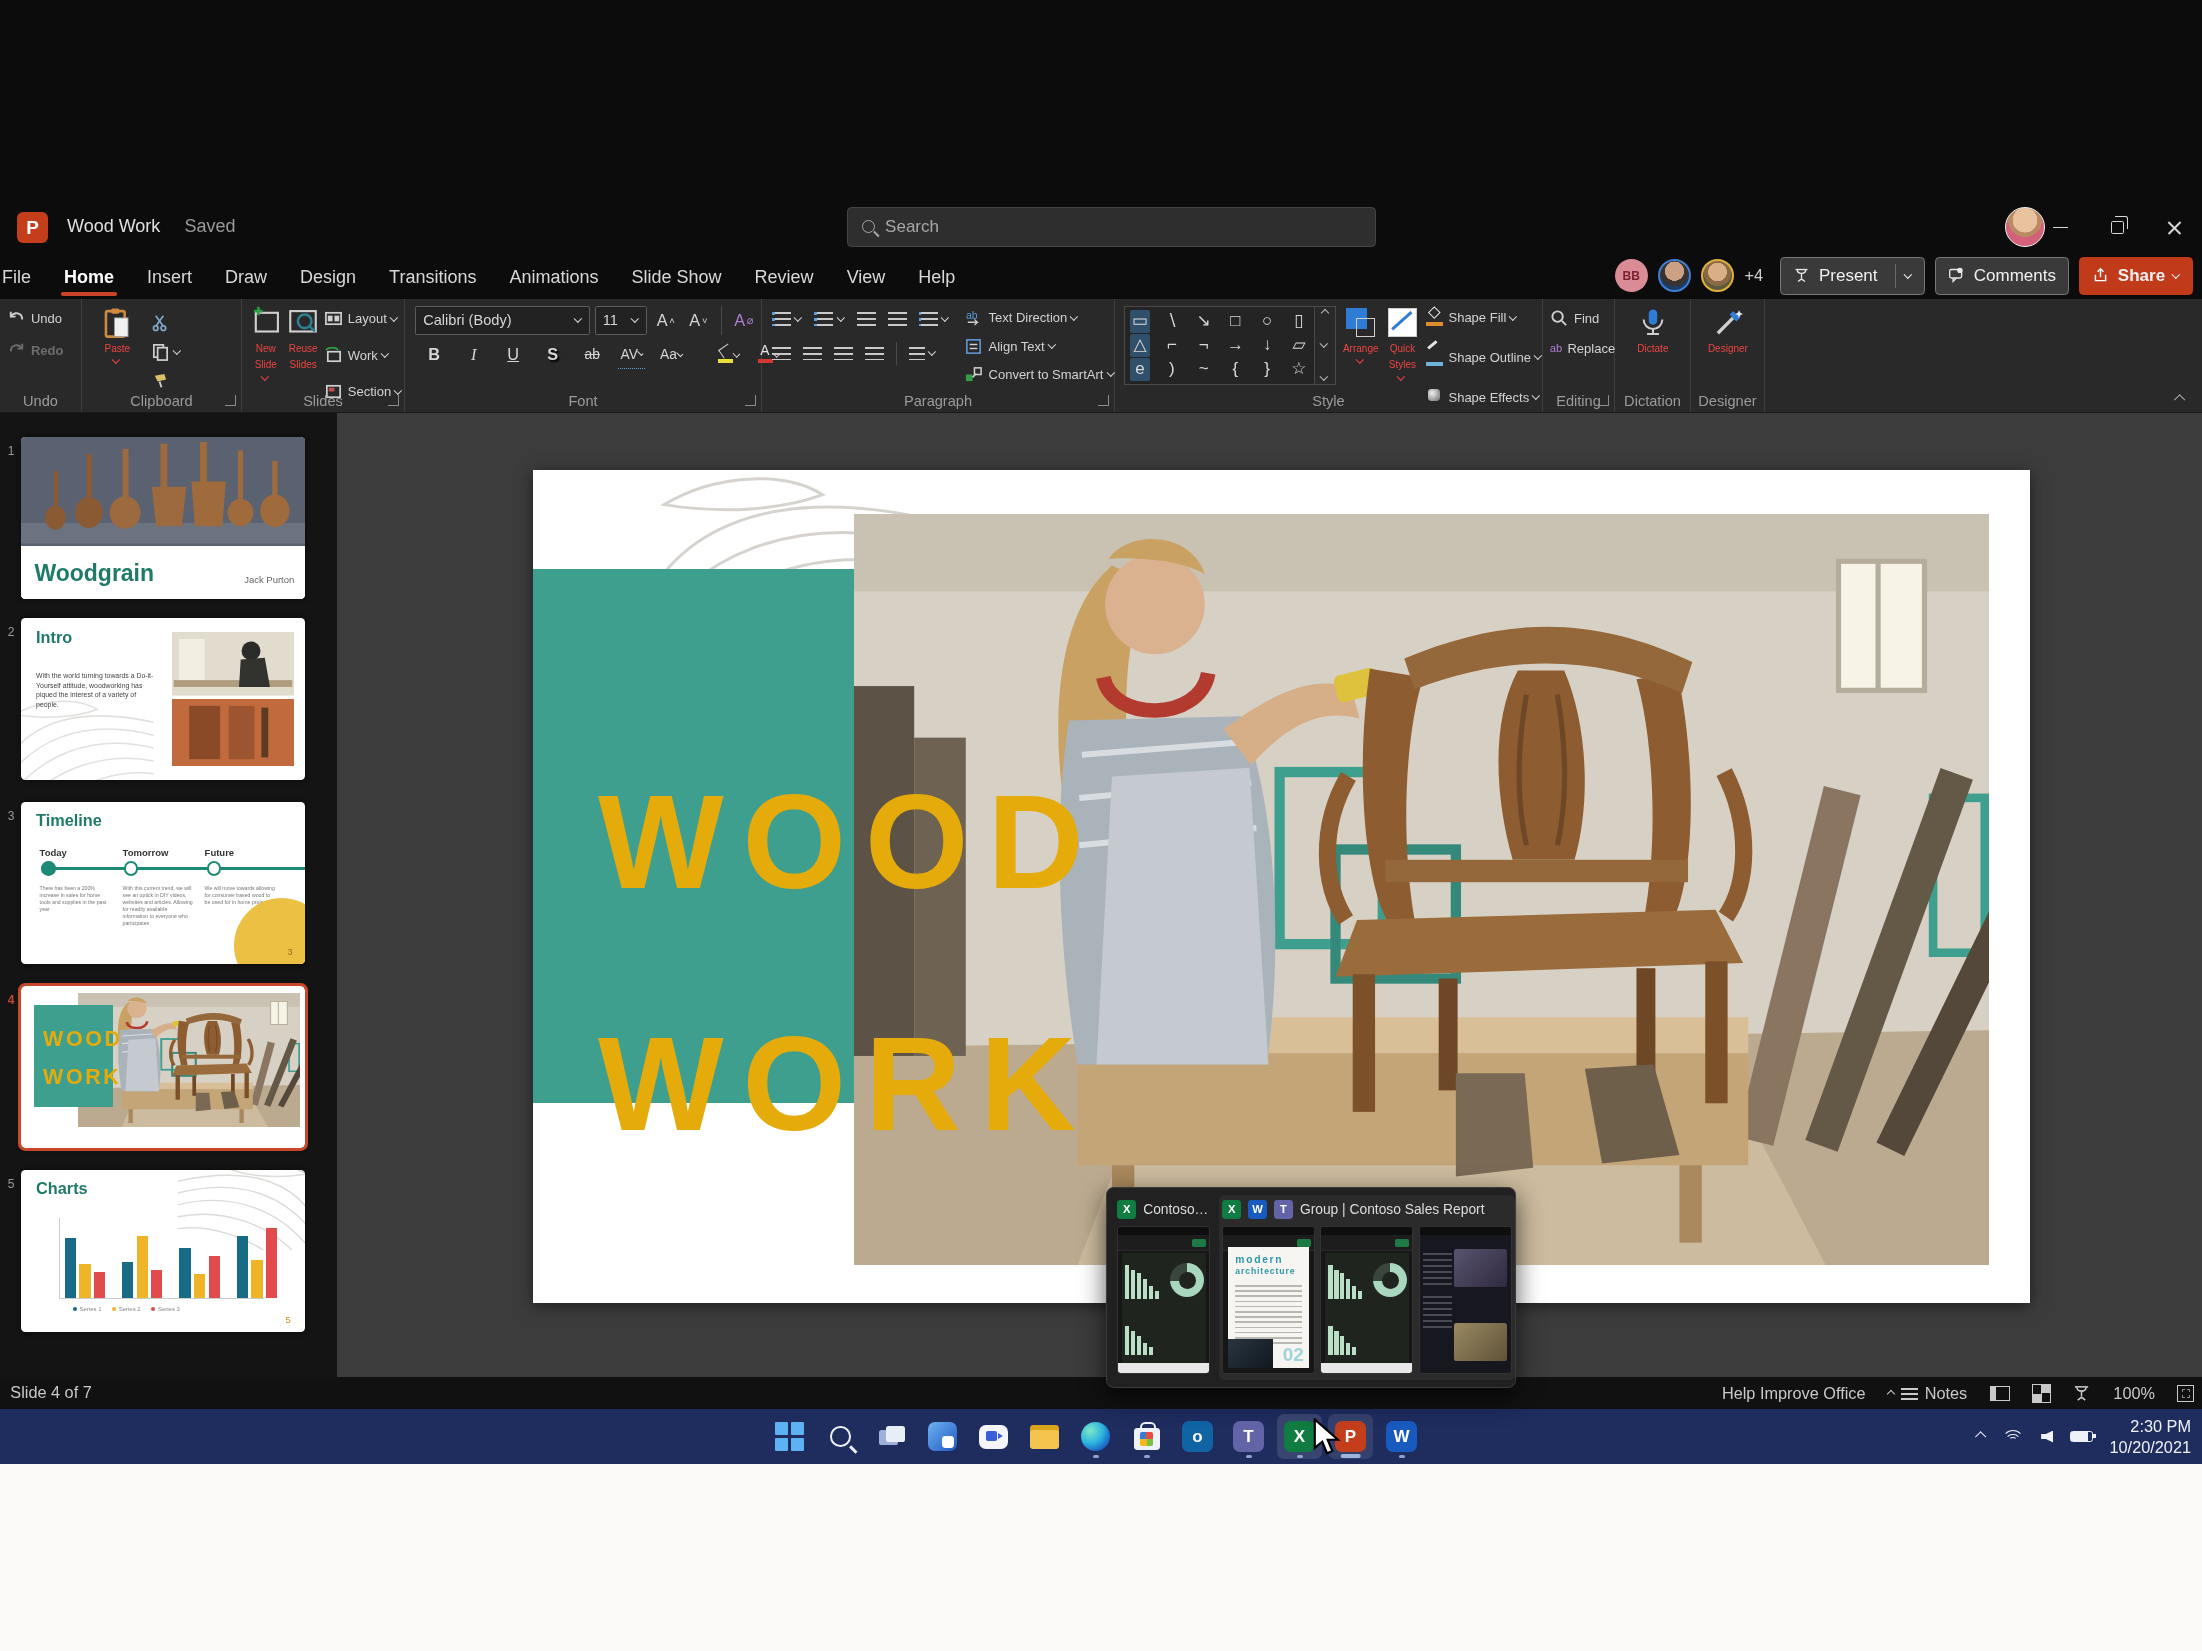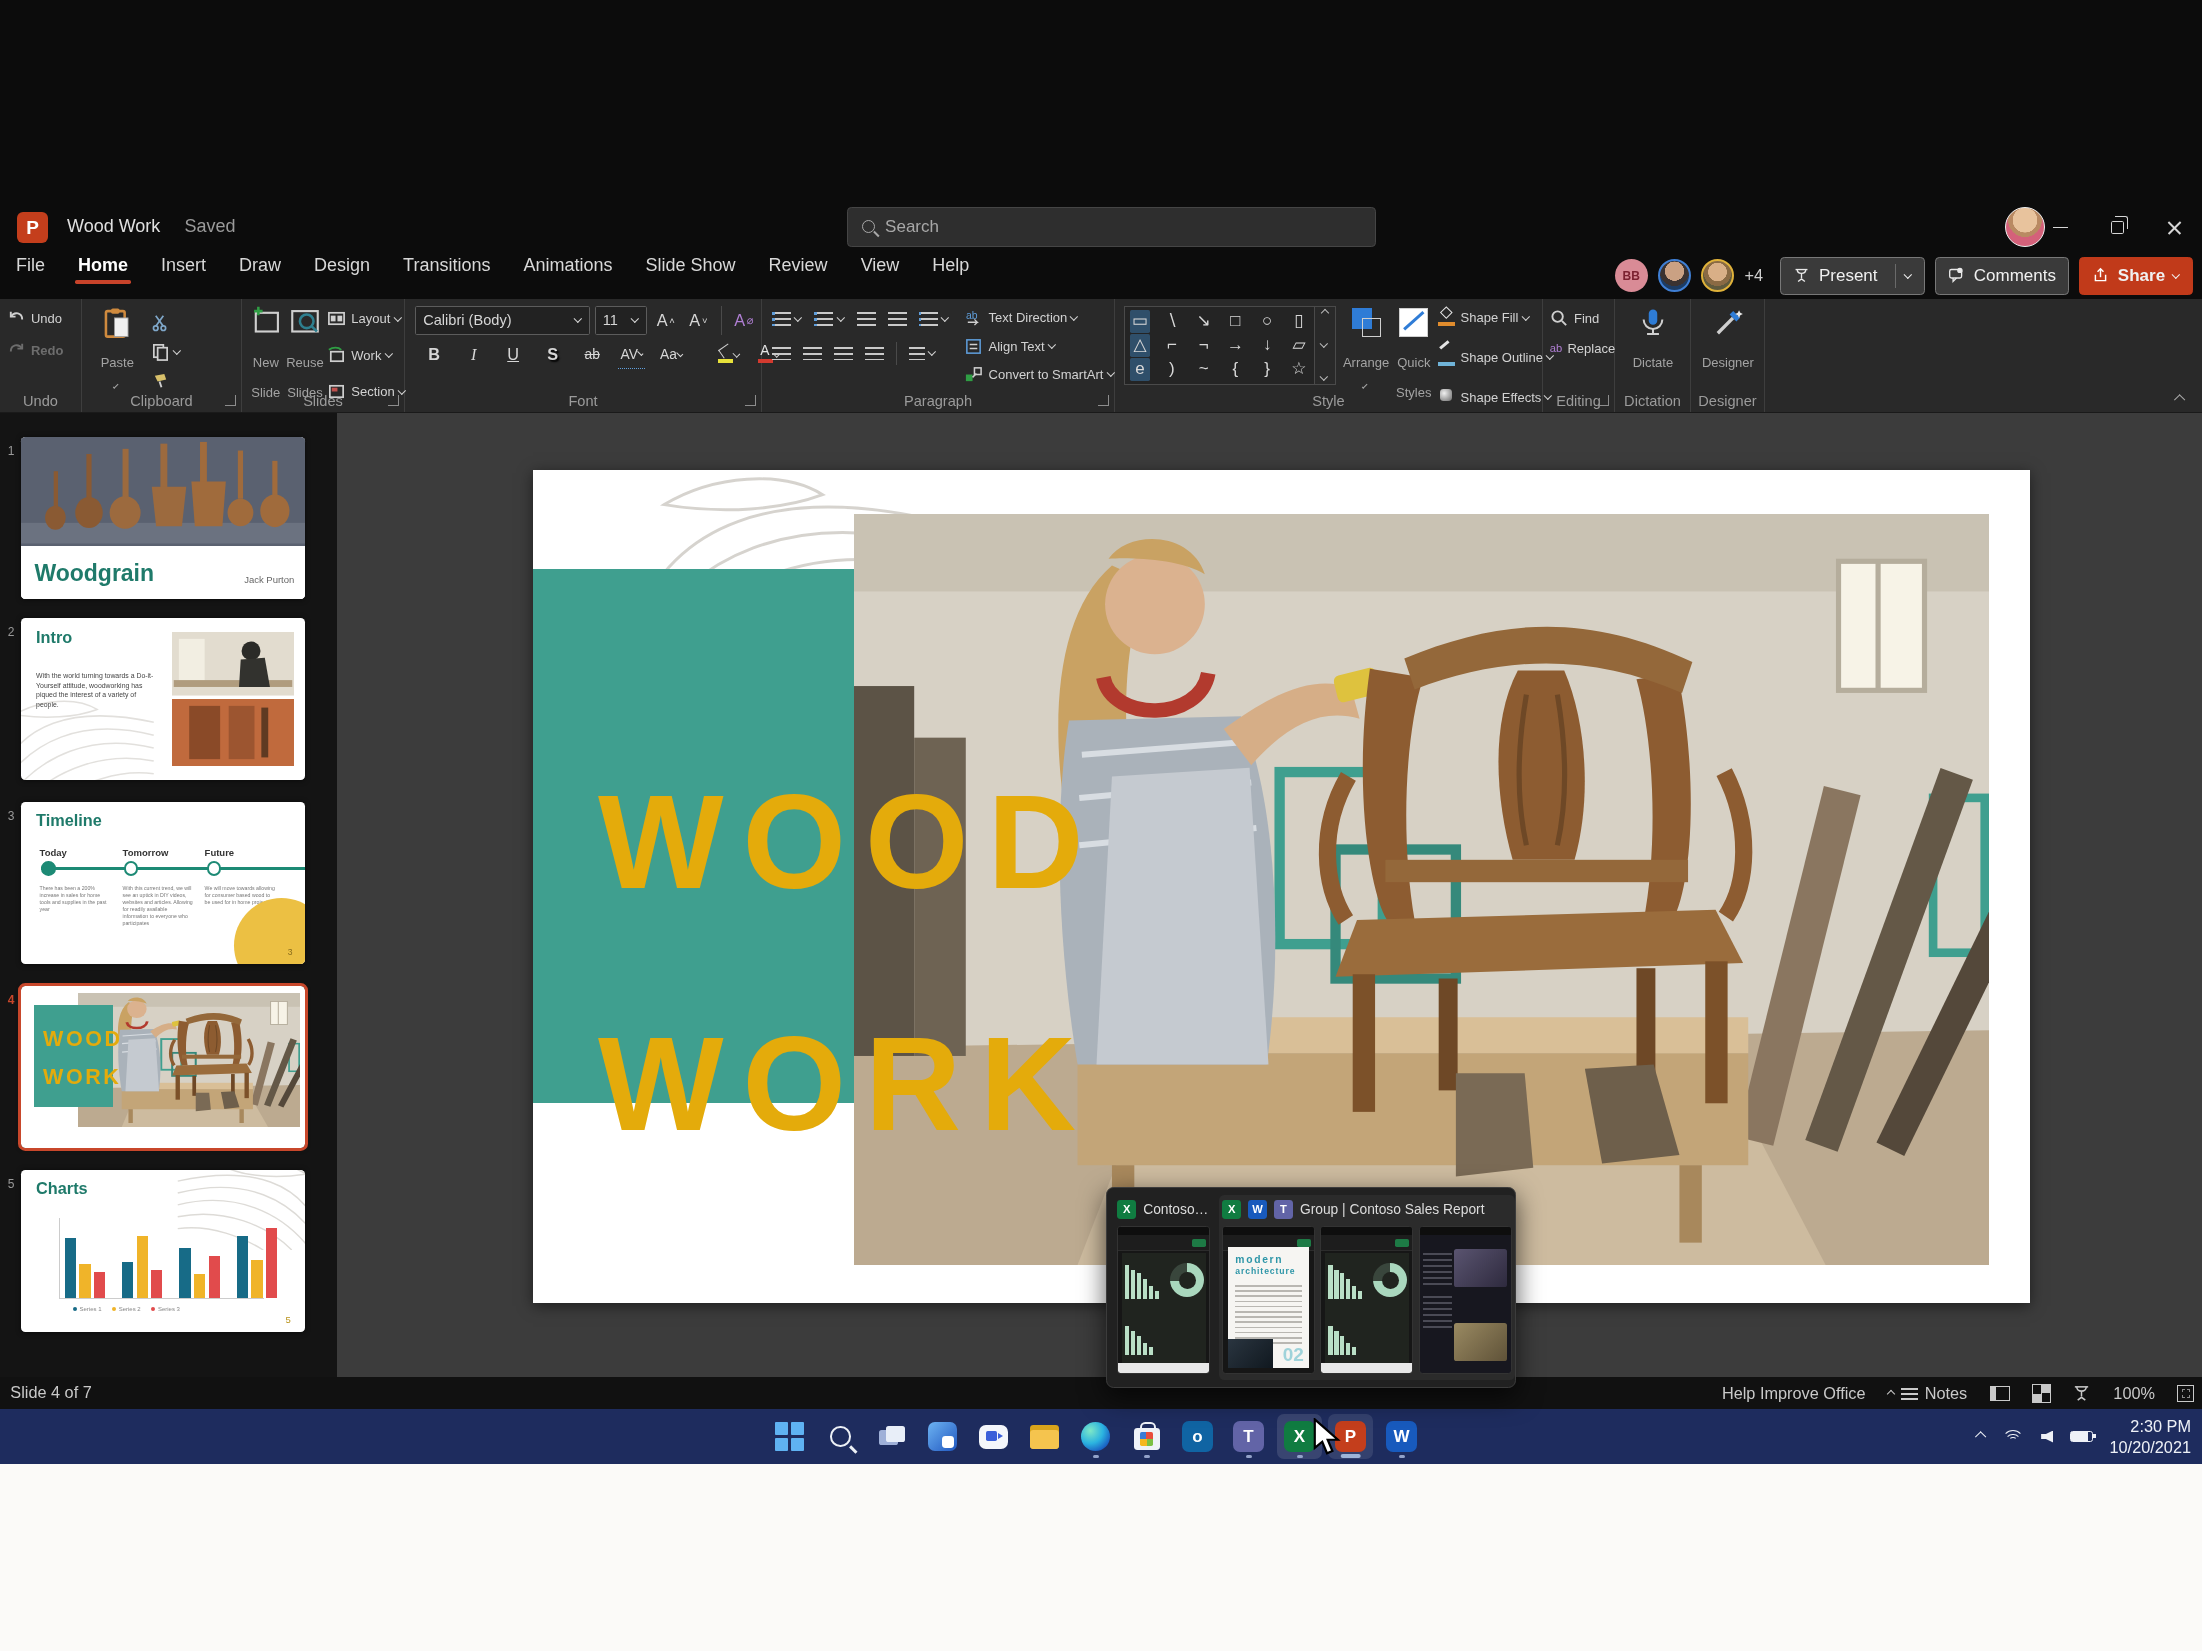--- a/index.html
+++ b/index.html
@@ -19,21 +19,21 @@
 .winbtns { position:absolute; right:0; top:0; height:100%; display:flex; }
 .winbtn { width:57px; height:100%; display:flex; align-items:center; justify-content:center; }
 .ic-min { width:15.5px; height:1.7px; background:#d6d6d6; }
 .ic-restore { width:13.8px; height:13.8px; border:1.7px solid #d6d6d6; border-radius:1.7px; position:relative; }
 .ic-restore::before { content:""; position:absolute; top:-5.2px; left:3.4px; width:12px; height:12px; border-top:1.7px solid #d6d6d6; border-right:1.7px solid #d6d6d6; border-radius:0 2.6px 0 0; }
 .ic-close { position:relative; width:17px; height:17px; }
 .ic-close::before,.ic-close::after { content:""; position:absolute; top:7.7px; left:0; width:17px; height:1.7px; background:#d6d6d6; }
 .ic-close::before { transform:rotate(45deg);} .ic-close::after { transform:rotate(-45deg);}
 
 
-.menubar { position:absolute; top:255px; left:0; right:0; height:45px; display:flex; align-items:flex-start; padding-left:16px; gap:33px; font-size:18px; color:#d8d8d8; }
+.menubar { position:absolute; top:255px; left:0; right:0; height:45px; display:flex; align-items:center; padding-left:2px; gap:33px; font-size:18px; color:#d8d8d8; }
 .mtab { position:relative; cursor:default; }
 .mtab.active { color:#fff; font-weight:bold; }
 .mtab.active::after { content:""; position:absolute; left:-3.4px; right:-3.4px; bottom:-7.7px; height:3.4px; border-radius:1.7px; background:var(--accent_red,#c8432a); }
 .menu-right { position:absolute; right:10.3px; top:1.7px; display:flex; align-items:center; gap:10.3px; }
 .collab-av { width:33px; height:33px; border-radius:50%; flex:none; }
 .av-bb { background:#d98b96; color:#7c2231; font-size:12px; font-weight:bold; display:flex; align-items:center; justify-content:center; }
 .av-w { background:radial-gradient(circle at 50% 35%, #caa183 0 40%, #3a3230 41% 62%, #1d3c63 63%); border:2.6px solid #3f7fd4; }
 .av-m { background:radial-gradient(circle at 50% 38%, #d9af87 0 40%, #8a6a44 41% 60%, #5f5a3d 61%); border:2.6px solid #e0b23a; }
 .more-people { color:#cfcfcf; font-size:16.3px; margin-right:6.9px; }
 .btn { height:38px; background:#3a3a3a; border:0.9px solid #787878; border-radius:4.3px; display:flex; align-items:center; color:#f0f0f0; font-size:17px; padding:0 12px; gap:8.6px; }
@@ -41,21 +41,21 @@
 .btn-share { background:var(--share_orange,#c13a1a); border-color:var(--share_orange,#c13a1a); font-weight:bold; }
 .chev { display:inline-block; width:7.7px; height:7.7px; border-left:1.7px solid currentColor; border-bottom:1.7px solid currentColor; transform:rotate(-45deg) translateY(-1.7px); }
 .chev.up { transform:rotate(135deg); }
 .chev.sm { width:6px; height:6px; }
 
 
 .ribbon { position:absolute; top:299px; left:0; right:0; height:114px; background:#292929; display:flex; border-bottom:0.9px solid #1a1a1a; }
 .grp { position:relative; height:100%; border-right:0.9px solid #3e3e3e; padding:6.9px 3.4px 22.4px; flex:none; }
 .glabel { position:absolute; bottom:3.4px; left:0; right:0; text-align:center; font-size:14.6px; color:#9b9b9b; }
 .launch { position:absolute; right:5.2px; bottom:6px; width:11.2px; height:11.2px; border-right:1.7px solid #8d8d8d; border-bottom:1.7px solid #8d8d8d; }
-.bigbtn { display:inline-flex; flex-direction:column; align-items:center; justify-content:flex-start; width:50px; height:83px; gap:16px; color:#a3a3a3; font-size:13px; text-align:center; line-height:14.6px; }
+.bigbtn { display:inline-flex; flex-direction:column; align-items:center; justify-content:flex-start; width:50px; height:83px; gap:2px; color:#ef4444; font-size:10px; text-align:center; line-height:14.6px; }
 .bigicon { width:34px; height:34px; display:flex; align-items:center; justify-content:center; flex:none; }
 .srow { display:flex; align-items:center; gap:5.2px; height:26px; color:#d2d2d2; font-size:13px; white-space:nowrap; }
 .sicon { width:19px; height:19px; display:flex; align-items:center; justify-content:center; flex:none; }
 .stack { display:flex; flex-direction:column; justify-content:flex-start; }
 .dim { color:#6d6d6d;font-weight:bold; }
 .combo { height:29px; border:0.9px solid #5c5c5c; background:#222; color:#d6d6d6; font-size:14.6px; display:flex; align-items:center; padding:0 6.9px; justify-content:space-between; gap:6.9px; border-radius:1.7px; }
 .fbtn { min-width:27.5px; height:29px; display:flex; align-items:center; justify-content:center; color:#d6d6d6; font-size:16.3px; gap:1.7px; padding:0 2.6px; }
 .vline { width:0.9px; height:29px; background:#4a4a4a; margin:0 3.4px; }
 .lines-ic { width:19px; height:13.8px; background:repeating-linear-gradient(to bottom,#c9c9c9 0 1.7px,transparent 1.7px 6px); }
 .bullet-ic { position:relative; padding-left:6.9px; }

